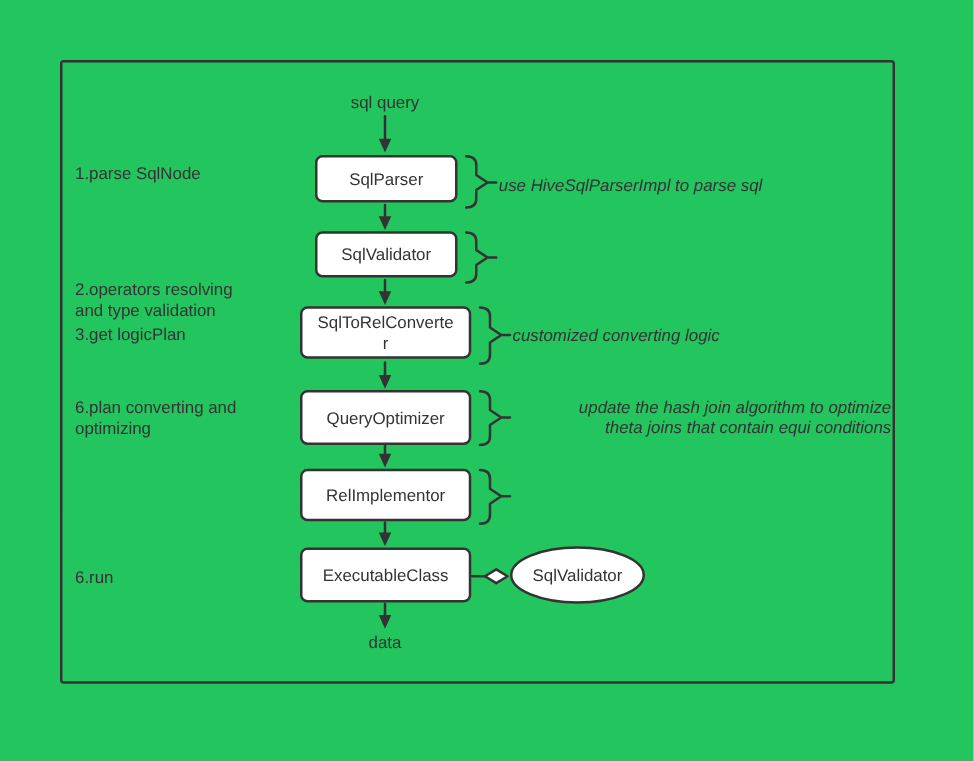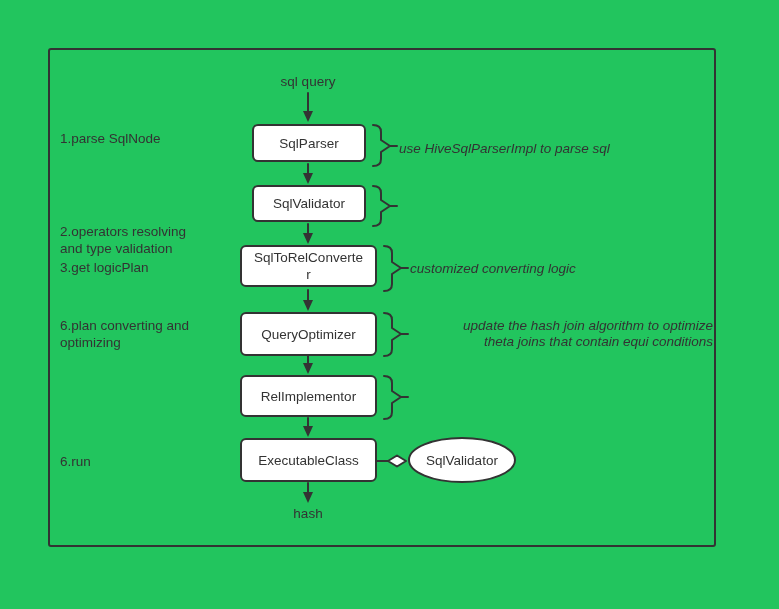--- a/index.html
+++ b/index.html
@@ -99,21 +99,21 @@
     <path d="M 384,246 Q 392,246 392,253 L 392,262 L 401,268 L 392,274 L 392,284 Q 392,291 384,291 M 401,268 L 408,268"></path>
     <path d="M 384,313 Q 392,313 392,320 L 392,328 L 401,334 L 392,340 L 392,349 Q 392,356 384,356 M 401,334 L 408,334"></path>
     <path d="M 384,376 Q 392,376 392,383 L 392,391 L 401,397 L 392,403 L 392,412 Q 392,419 384,419 M 401,397 L 408,397"></path>
 
     <line x1="377" y1="461" x2="388" y2="461"></line>
     <polygon points="388,461 397,455.5 406,461 397,466.5" fill="#ffffff"></polygon>
     <ellipse cx="462" cy="460" rx="53" ry="22" fill="#ffffff"></ellipse>
   </svg>
 
   <div class="txt ctr" style="left:208px; top:73px; width:200px;">sql query</div>
-  <div class="txt ctr" style="left:208px; top:505px; width:200px;">hash</div>
+  <div class="txt ctr" style="left:208px; top:505px; width:200px;">data</div>
 
   <div class="txt leftlabel" style="top:130px;">1.parse SqlNode</div>
   <div class="txt leftlabel" style="top:187px;margin-top:36px;">2.operators resolving
 and type validation</div>
   <div class="txt leftlabel" style="top:259px;">3.get logicPlan</div>
   <div class="txt leftlabel" style="top:317px;">6.plan converting and
 optimizing</div>
   <div class="txt leftlabel" style="top:453px;">6.run</div>
 
   <div class="box box1"><span>SqlParser</span></div>

